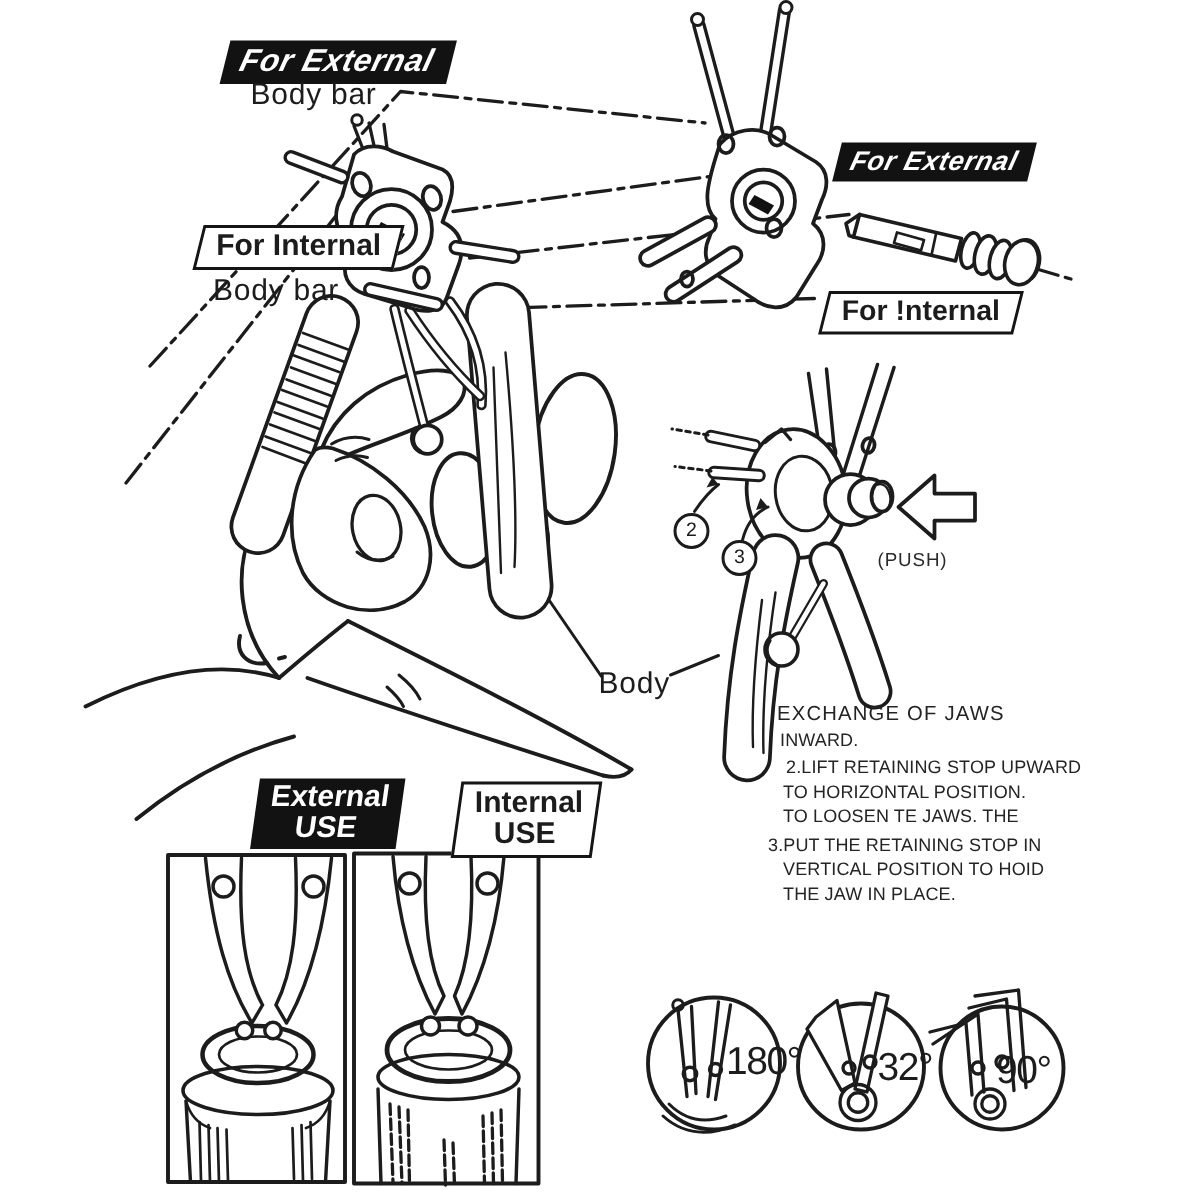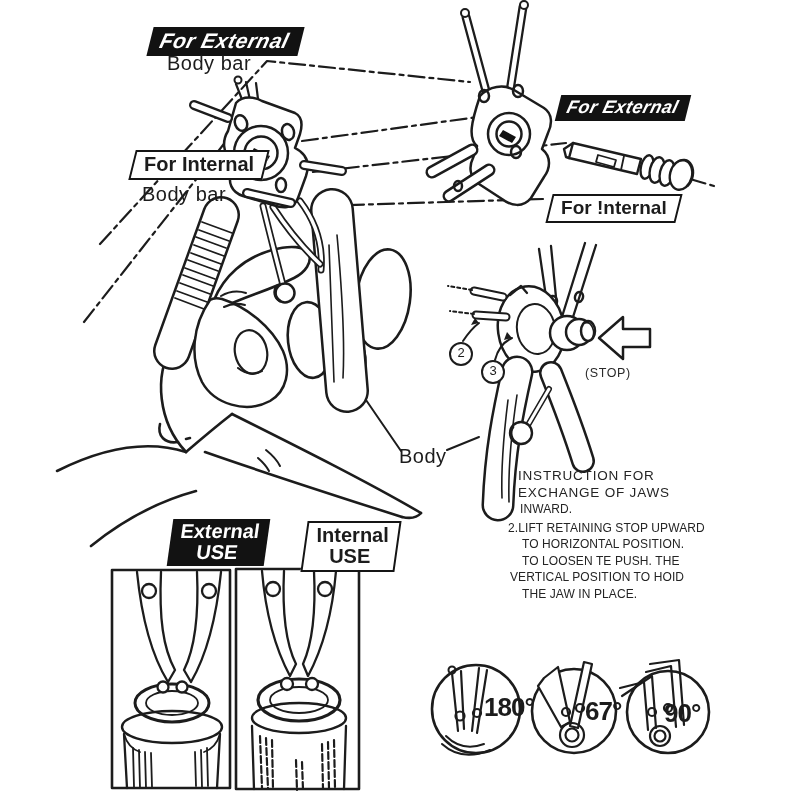--- a/index.html
+++ b/index.html
@@ -17,21 +17,21 @@
   .use-tag{text-align:center;font-weight:bold;font-size:20px;line-height:21px;padding:2px 9px 3px}
   .use-black{background:#121212;color:#fff;transform:skewX(-8deg)}
   .use-white{background:#fff;border:2.5px solid #151515;transform:skewX(-8deg)}
   .use-white .unskew,.use-black .unskew{display:block}
   .use-white .unskew{transform:skewX(8deg)}
   .marker{position:absolute;width:20px;height:20px;border:2px solid #1c1c1c;border-radius:50%;
           background:#fff;text-align:center;line-height:17px;font-size:13px}
   .instr{position:absolute;left:506px;top:468px;color:#242424}
   .instr .t{font-size:13.5px;line-height:16.5px;letter-spacing:0.8px;margin-left:12px}
   .instr .step{font-size:12px;line-height:16.6px;letter-spacing:0.1px}
-  .angle{position:absolute;font-weight:bold;font-size:26px;letter-spacing:-1px}
+  .angle{position:absolute;font-weight:normal;font-size:26px;letter-spacing:-1px}
   .push{font-size:12.5px;letter-spacing:0.6px;color:#2a2a2a}
 </style>
 </head>
 <body>
 
 <div class="canvas">
 
 <svg class="art" width="800" height="800" viewBox="0 0 800 800" fill="none" stroke="#1c1c1c" stroke-width="2.5" stroke-linecap="round" stroke-linejoin="round">
 
   <g stroke-width="2.2" stroke-dasharray="16 5 4 5">
@@ -248,39 +248,39 @@
 
 <div class="lbl tag-black small" style="left:558px;top:95px">For External</div>
 <div class="lbl tag-white" style="left:549px;top:194px;font-size:19px">
   <span class="unskew">For !nternal</span>
 </div>
 
 <div class="lbl plain" style="left:399px;top:445px">Body</div>
 
 <div class="marker" style="left:449px;top:342px">2</div>
 <div class="marker" style="left:481px;top:360px">3</div>
-<div class="lbl push" style="left:585px;top:366px">(STOP)</div>
+<div class="lbl push" style="left:585px;top:366px">(PUSH)</div>
 
 <div class="instr">
-  <div class="t">INSTRUCTION FOR</div>
   <div class="t">EXCHANGE OF  JAWS</div>
   <div class="step" style="margin-left:14px">INWARD.</div>
-  <div class="step" style="margin-left:2px;margin-top:2px">2.LIFT RETAINING STOP UPWARD</div>
+  <div class="step" style="margin-left:18px;margin-top:2px">2.LIFT RETAINING STOP UPWARD</div>
   <div class="step" style="margin-left:16px">TO HORIZONTAL POSITION.</div>
-  <div class="step" style="margin-left:16px">TO LOOSEN TE PUSH. THE</div>
-  <div class="step" style="margin-left:4px">VERTICAL POSITION TO HOID</div>
+  <div class="step" style="margin-left:16px">TO LOOSEN TE JAWS. THE</div>
+  <div class="step" style="margin-left:6px;margin-top:2px">3.PUT THE RETAINING STOP IN</div>
+  <div class="step" style="margin-left:16px">VERTICAL POSITION TO HOID</div>
   <div class="step" style="margin-left:16px">THE JAW IN PLACE.</div>
 </div>
 
 <div class="lbl use-tag use-black" style="left:170px;top:519px">
   <span class="unskew">External</span>
   <span class="unskew">USE</span>
 </div>
 <div class="lbl use-tag use-white" style="left:304px;top:521px">
   <span class="unskew">Internal</span>
   <span class="unskew">USE</span>
 </div>
 
 <div class="angle" style="left:484px;top:692px">180°</div>
-<div class="angle" style="left:585px;top:696px">67°</div>
+<div class="angle" style="left:585px;top:696px">32°</div>
 <div class="angle" style="left:664px;top:698px">90°</div>
 
 </div>
 
 </body></html>

